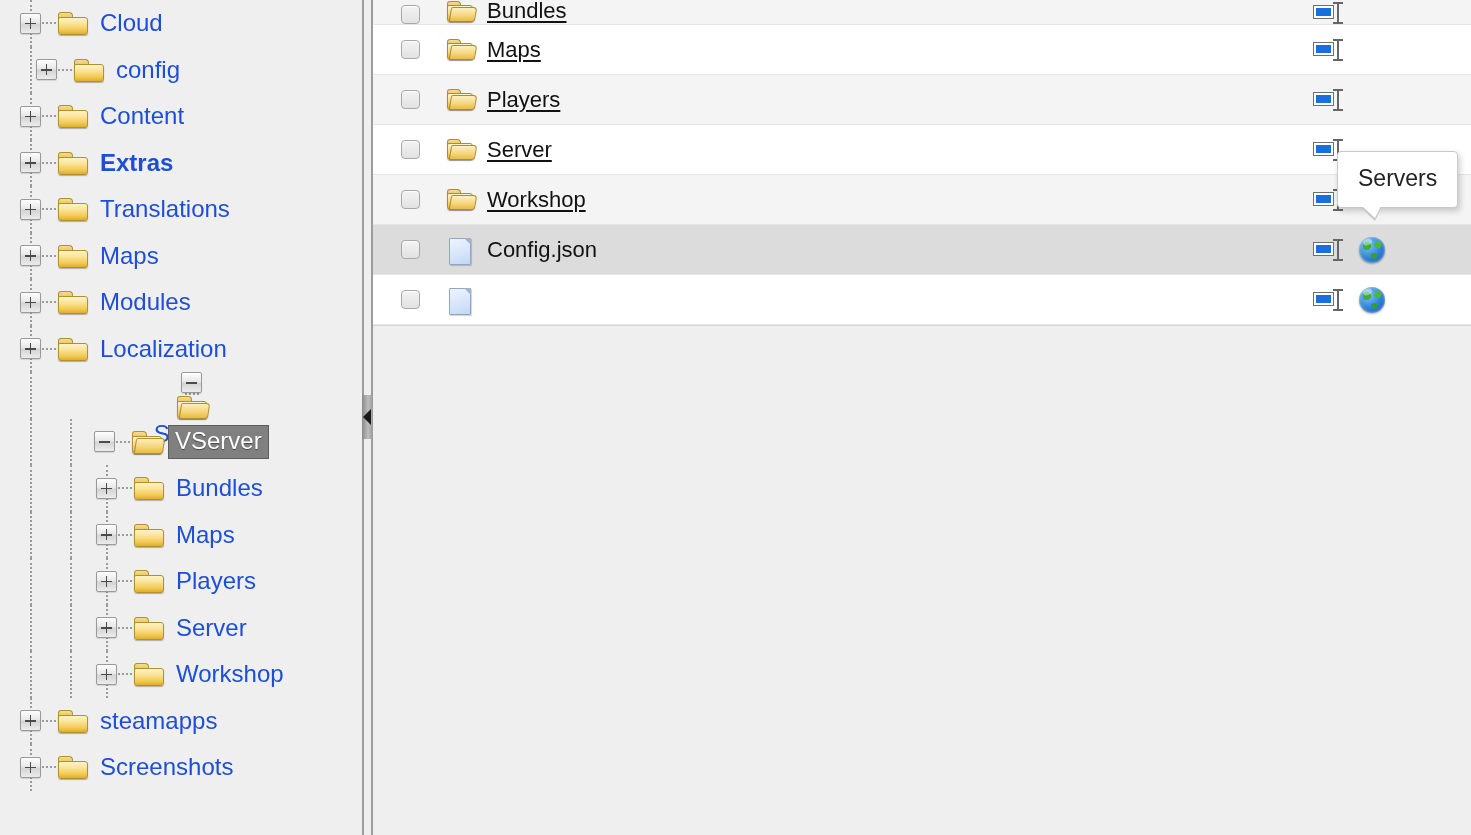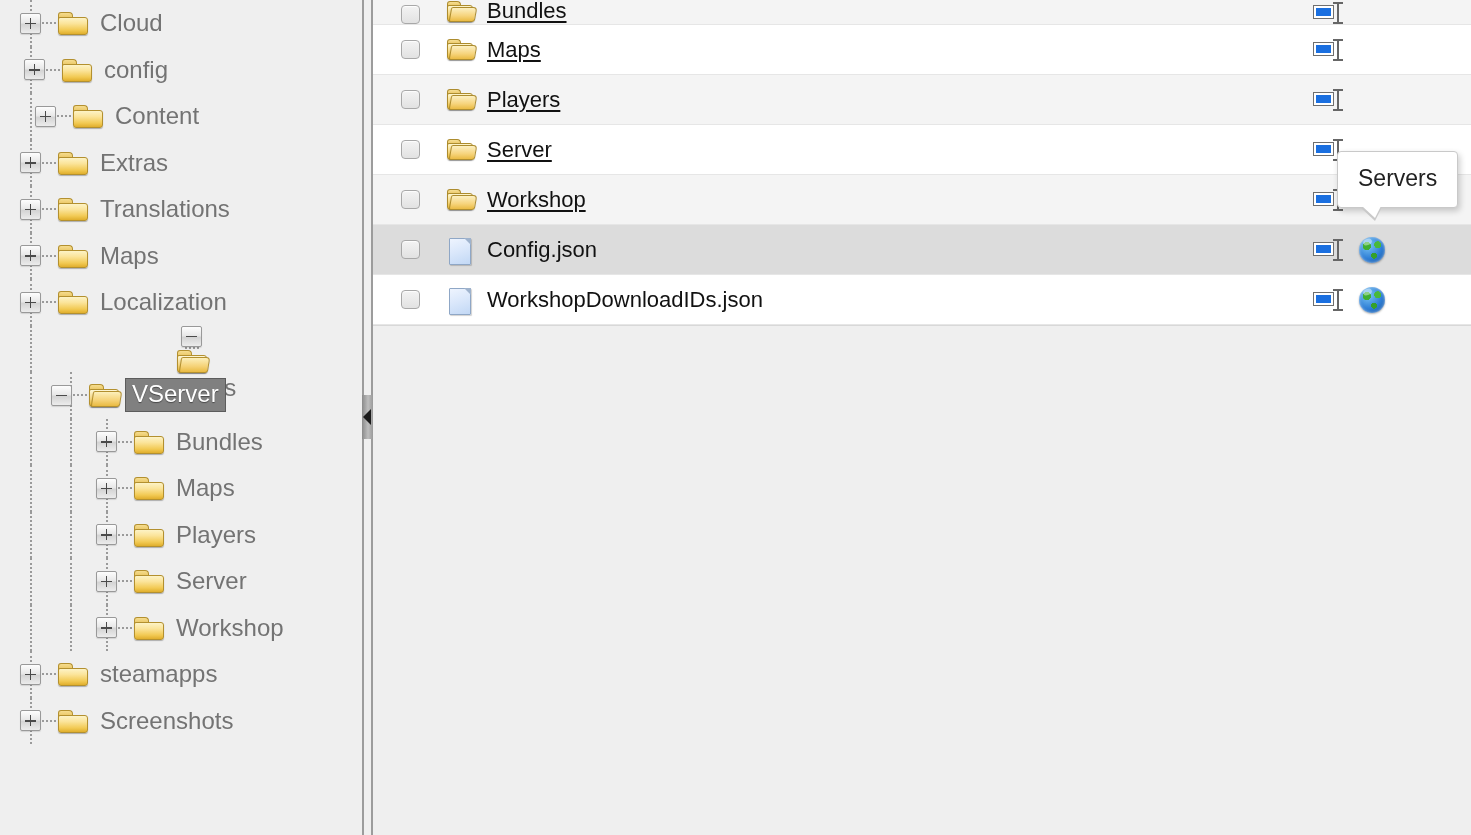--- a/index.html
+++ b/index.html
@@ -132,21 +132,21 @@
     background: linear-gradient(180deg,#fcefbb 0%,#f5d276 60%,#e9ba42 100%);
     border: 1px solid #b3902f;
     border-radius: 2px 4px 3px 2px;
     transform: skewX(-9deg);
     box-shadow: 0 1px 1px rgba(0,0,0,0.25);
   }
 
   .node-label {
     flex: 0 0 auto;
     font-size: 24px;
-    color: #737373;
+    color: #1d4ed8;
     margin-left: 8px;
     padding: 1px 4px;
     line-height: 1.15;
   }
   .tree-node.selected .node-label {
     background: #808080;
     border: 1px solid #5c5c5c;
     color: #ffffff;
     margin-left: 6px;
     padding: 1px 6px 3px 6px;
@@ -403,79 +403,91 @@
           <span class="expander plus">
             <span class="sign"></span>
           </span>
           <span class="stub"></span>
           <span class="folder">
             <span class="tab"></span>
             <span class="body"></span>
           </span>
           <span class="node-label">Cloud</span>
         </div>
-        <div class="tree-node" style="padding-left: 24px;">
+        <div class="tree-node" style="padding-left: 36px;">
           <span class="vline" style="left:30px"></span>
           <span class="expander plus">
             <span class="sign"></span>
           </span>
           <span class="stub"></span>
           <span class="folder">
             <span class="tab"></span>
             <span class="body"></span>
           </span>
           <span class="node-label">config</span>
         </div>
-        <div class="tree-node" style="padding-left: 35px;">
+        <div class="tree-node" style="padding-left: 20px;">
           <span class="vline" style="left:30px"></span>
           <span class="expander plus">
             <span class="sign"></span>
           </span>
           <span class="stub"></span>
           <span class="folder">
             <span class="tab"></span>
             <span class="body"></span>
           </span>
           <span class="node-label">Content</span>
         </div>
+        <div class="tree-node" style="padding-left: 20px; font-weight: bold;">
+          <span class="vline" style="left:30px"></span>
+          <span class="expander plus">
+            <span class="sign"></span>
+          </span>
+          <span class="stub"></span>
+          <span class="folder">
+            <span class="tab"></span>
+            <span class="body"></span>
+          </span>
+          <span class="node-label">Extras</span>
+        </div>
         <div class="tree-node" style="padding-left: 20px;">
           <span class="vline" style="left:30px"></span>
           <span class="expander plus">
             <span class="sign"></span>
           </span>
           <span class="stub"></span>
           <span class="folder">
             <span class="tab"></span>
             <span class="body"></span>
           </span>
-          <span class="node-label">Extras</span>
+          <span class="node-label">Translations</span>
         </div>
         <div class="tree-node" style="padding-left: 20px;">
           <span class="vline" style="left:30px"></span>
           <span class="expander plus">
             <span class="sign"></span>
           </span>
           <span class="stub"></span>
           <span class="folder">
             <span class="tab"></span>
             <span class="body"></span>
           </span>
-          <span class="node-label">Translations</span>
+          <span class="node-label">Maps</span>
         </div>
         <div class="tree-node" style="padding-left: 20px;">
           <span class="vline" style="left:30px"></span>
           <span class="expander plus">
             <span class="sign"></span>
           </span>
           <span class="stub"></span>
           <span class="folder">
             <span class="tab"></span>
             <span class="body"></span>
           </span>
-          <span class="node-label">Maps</span>
+          <span class="node-label">Modules</span>
         </div>
         <div class="tree-node" style="padding-left: 20px;">
           <span class="vline" style="left:30px"></span>
           <span class="expander plus">
             <span class="sign"></span>
           </span>
           <span class="stub"></span>
           <span class="folder">
             <span class="tab"></span>
             <span class="body"></span>
@@ -488,21 +500,21 @@
             <span class="sign"></span>
           </span>
           <span class="stub"></span>
           <span class="folder open">
             <span class="tab"></span>
             <span class="body"></span>
             <span class="flap"></span>
           </span>
           <span class="node-label">Servers</span>
         </div>
-        <div class="tree-node selected" style="padding-left: 51px;">
+        <div class="tree-node selected" style="padding-left: 94px;">
           <span class="vline" style="left:30px"></span>
           <span class="vline" style="left:70px"></span>
           <span class="expander minus">
             <span class="sign"></span>
           </span>
           <span class="stub"></span>
           <span class="folder open">
             <span class="tab"></span>
             <span class="body"></span>
             <span class="flap"></span>
@@ -736,21 +748,20 @@
         </div>
         <div class="row">
           <span class="cell-check">
             <span class="chk"></span>
           </span>
           <span class="cell-name">
             <span class="row-icon file-ico">
               <span class="page"></span>
               <span class="fold"></span>
             </span>
-            <span class="name-text">WorkshopDownloadIDs.json</span>
           </span>
           <span class="cell-actions">
             <span class="rename-ico">
               <span class="box"></span>
               <span class="fill"></span>
               <span class="ibeam"></span>
             </span>
             <span class="globe-ico"></span>
           </span>
         </div>

